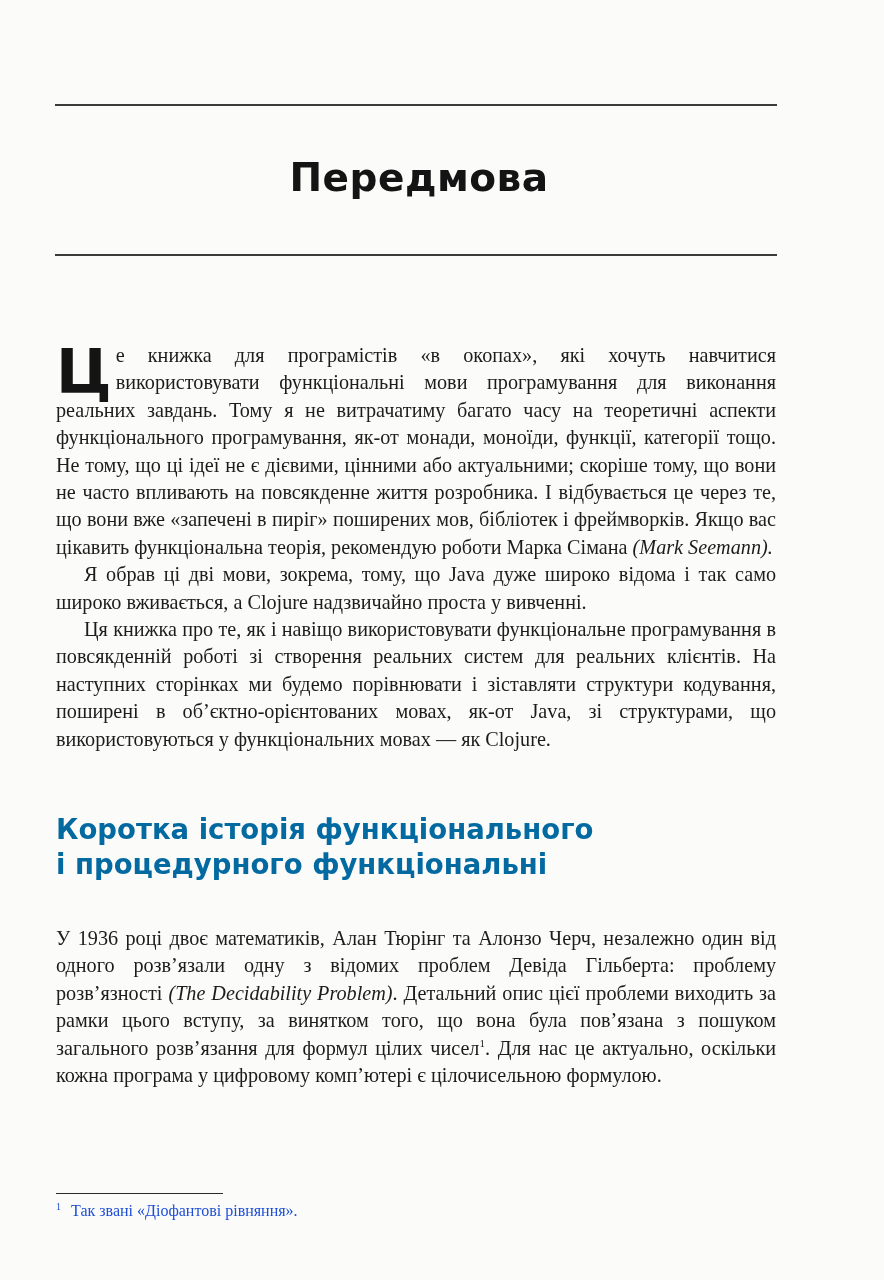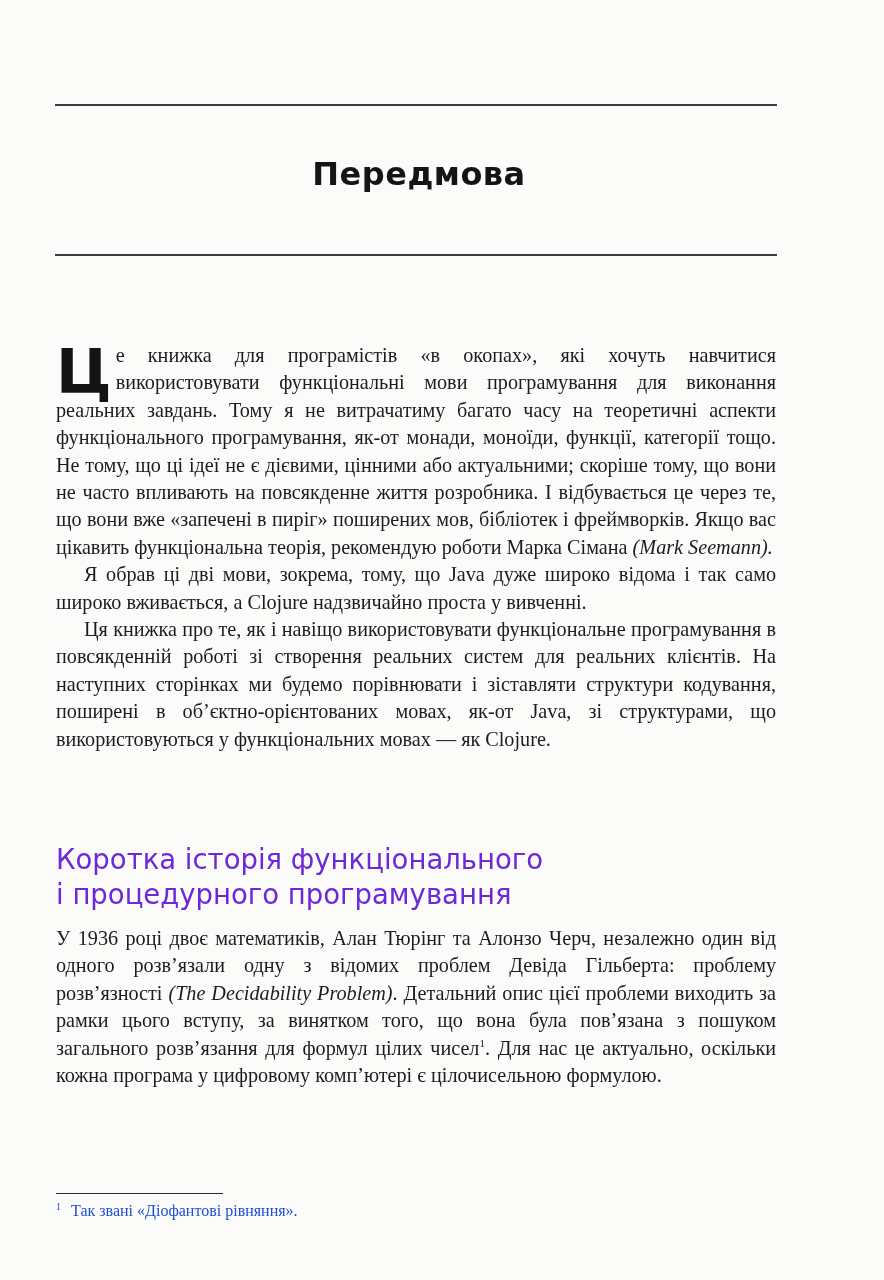--- a/index.html
+++ b/index.html
@@ -5,39 +5,39 @@
   html, body { margin: 0; padding: 0; }
   body {
     width: 884px; height: 1280px; background: #fbfbfa; position: relative; overflow: hidden;
     color: #1a1a1a;
   }
   .rule { position: absolute; left: 55px; width: 722px; height: 2px; background: #3a3a3a; }
   #rule-top { top: 104px; }
   #rule-bottom { top: 254px; }
   .chapter-title {
     position: absolute; top: 155px; left: 0; width: 838px; text-align: center;
-    font-family: "DejaVu Sans", sans-serif; font-weight: bold; font-size: 32px; letter-spacing: 0.5px;
+    font-family: "DejaVu Sans", sans-serif; font-weight: bold; font-size: 39px; letter-spacing: 0.5px;
     color: #141414;
   }
   .body {
     position: absolute; left: 56px; width: 720px;
     font-family: "Liberation Serif", serif; font-size: 20.2px; line-height: 27.4px;
     text-align: justify; color: #1c1c1c;
   }
   .body p { margin: 0; }
   .body p.indent { text-indent: 28px; }
   #section-1 { top: 342px; }
   .dropcap {
     float: left; font-family: "DejaVu Sans", sans-serif; font-weight: bold;
     font-size: 60px; line-height: 50px; margin: 4px 4px 0 0; color: #141414;
   }
   .section-heading {
-    position: absolute; left: 56px; top: 842px; width: 730px;
-    font-family: "DejaVu Sans", sans-serif; font-weight: normal; font-size: 27.5px; line-height: 35px;
-    color: #6d28d9;
+    position: absolute; left: 56px; top: 812px; width: 730px;
+    font-family: "DejaVu Sans", sans-serif; font-weight: bold; font-size: 27.5px; line-height: 35px;
+    color: #0369a1;
   }
   #section-2 { top: 925px; }
   sup { font-size: 11px; line-height: 0; vertical-align: super; }
   .fn-rule { position: absolute; left: 56px; top: 1193px; width: 167px; height: 1px; background: #2a2a2a; }
   .footnote {
     position: absolute; left: 56px; top: 1201px;
     font-family: "Liberation Serif", serif; font-size: 16px; color: #1d4ed8;
   }
   .footnote .fn-mark { font-size: 10px; vertical-align: super; margin-right: 10px; }
   i { font-style: italic; }
@@ -50,21 +50,21 @@
 <div class="rule" id="rule-bottom"></div>
 
 <div class="body" id="section-1">
   <p><span class="dropcap">Ц</span><span>е книжка для програмістів «в окопах», які хочуть навчитися використовувати функціональні мови програмування для виконання реальних завдань. Тому я не витрачатиму багато часу на теоретичні аспекти функціонального програмування, як-от монади, моноїди, функції, категорії тощо. Не тому, що ці ідеї не є дієвими, цінними або актуальними; скоріше тому, що вони не часто впливають на повсякденне життя розробника. І відбувається це через те, що вони вже «запечені в пиріг» поширених мов, бібліотек і фреймворків. Якщо вас цікавить функціональна теорія, рекомендую роботи Марка Сімана </span><i>(Mark Seemann).</i></p>
   <p class="indent">Я обрав ці дві мови, зокрема, тому, що Java дуже широко відома і так само широко вживається, а Clojure надзвичайно проста у вивченні.</p>
   <p class="indent">Ця книжка про те, як і навіщо використовувати функціональне програмування в повсякденній роботі зі створення реальних систем для реальних клієнтів. На наступних сторінках ми будемо порівнювати і зіставляти структури кодування, поширені в об’єктно-орієнтованих мовах, як-от Java, зі структурами, що використовуються у функціональних мовах — як Clojure.</p>
 </div>
 
 <h2 class="section-heading" style="margin:0;">
   <span>Коротка історія функціонального</span><br>
-  <span>і процедурного програмування</span>
+  <span>і процедурного функціональні</span>
 </h2>
 
 <div class="body" id="section-2">
   <p><span>У 1936 році двоє математиків, Алан Тюрінг та Алонзо Черч, незалежно один від одного розв’язали одну з відомих проблем Девіда Гільберта: проблему розв’язності </span><i>(The Decidability Problem)</i><span>. Детальний опис цієї проблеми виходить за рамки цього вступу, за винятком того, що вона була пов’язана з пошуком загального розв’язання для формул цілих чисел</span><sup>1</sup><span>. Для нас це актуально, оскільки кожна програма у цифровому комп’ютері є цілочисельною формулою.</span></p>
 </div>
 
 <div class="fn-rule"></div>
 <div class="footnote">
   <span class="fn-mark">1</span><span>Так звані «Діофантові рівняння».</span>
 </div>

